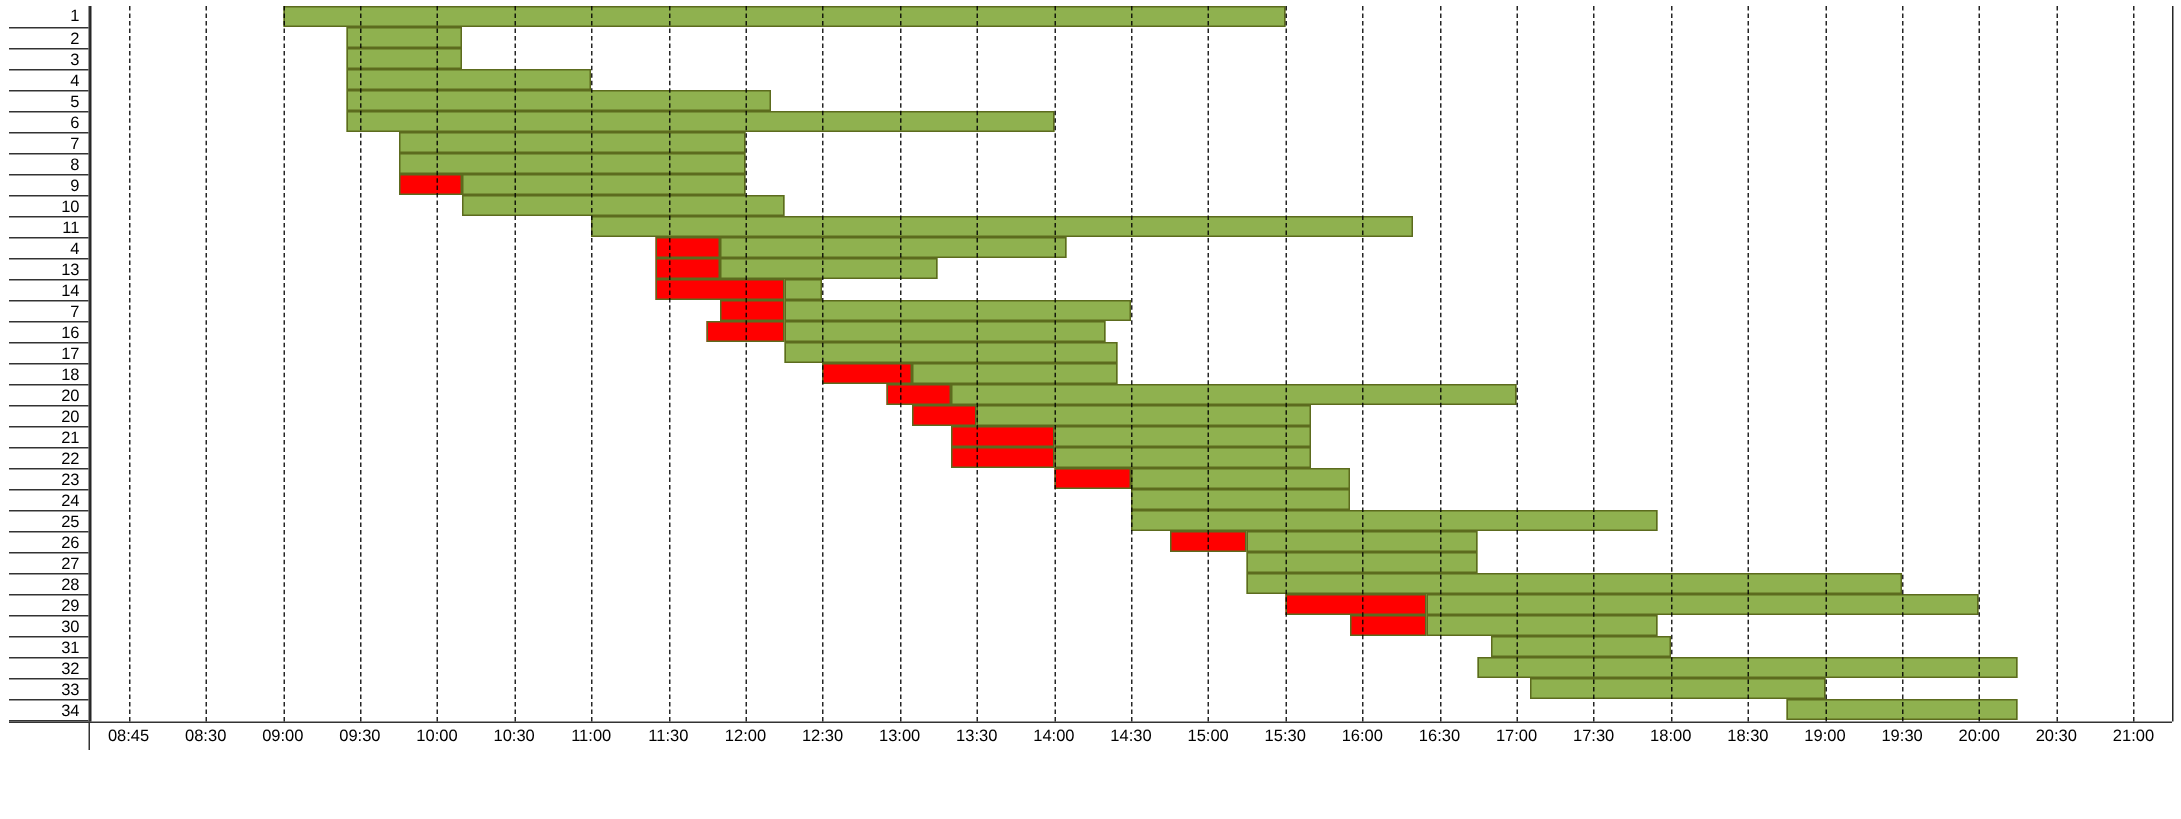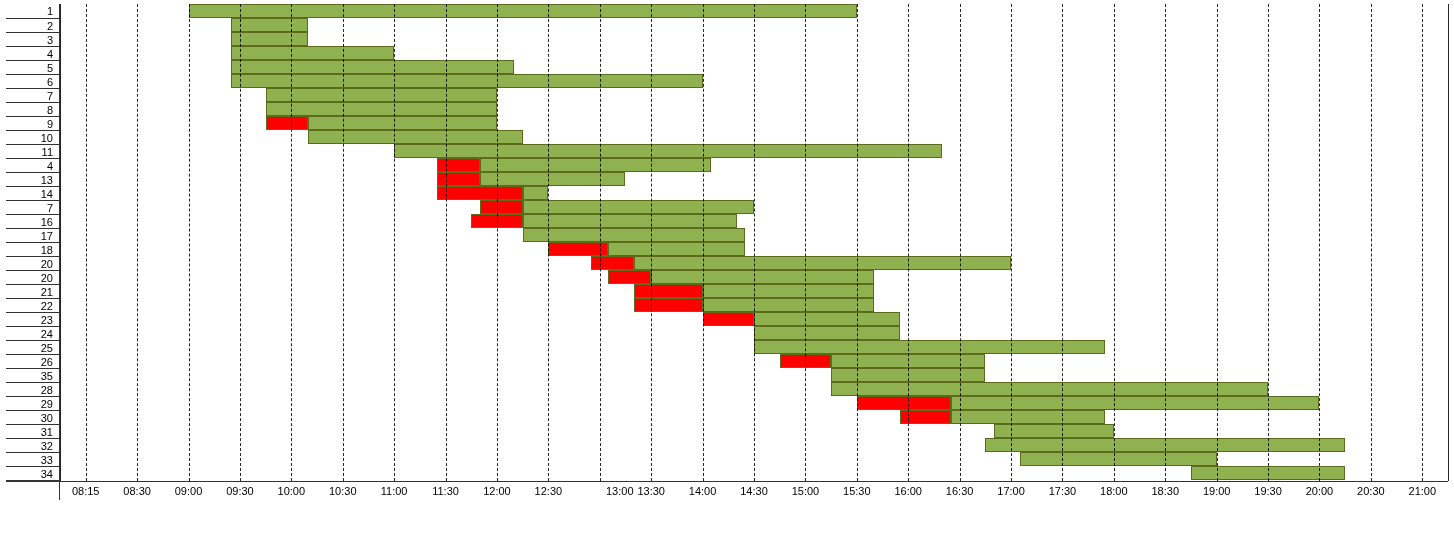--- a/index.html
+++ b/index.html
@@ -76,21 +76,21 @@
         <div class="row-label">17</div>
         <div class="row-label">18</div>
         <div class="row-label">20</div>
         <div class="row-label">20</div>
         <div class="row-label">21</div>
         <div class="row-label">22</div>
         <div class="row-label">23</div>
         <div class="row-label">24</div>
         <div class="row-label">25</div>
         <div class="row-label">26</div>
-        <div class="row-label">35</div>
+        <div class="row-label">27</div>
         <div class="row-label">28</div>
         <div class="row-label">29</div>
         <div class="row-label">30</div>
         <div class="row-label">31</div>
         <div class="row-label">32</div>
         <div class="row-label">33</div>
         <div class="row-label">34</div>
         <div class="row-label bottom-cap" style="height: 0px; padding: 0px;"></div>
       </div>
   <div class="plot" id="plot">
@@ -242,31 +242,31 @@
           <div class="vline " style="left: 94.4444%;"></div>
           <div class="vline" style="left: 98.1481%;"></div>
           <div class="vline solid" style="left: 0%;"></div>
           <div class="vline solid" style="left: 100%;"></div>
         </div>
   </div>
 </div>
 <div class="xaxis">
   <div class="xaxis-left"></div>
   <div class="xaxis-right" id="xaxis-right">
-        <span class="tick" style="left: 1.85185%;">08:15</span>
+        <span class="tick" style="left: 1.85185%;">08:45</span>
         <span class="tick" style="left: 5.55556%;">08:30</span>
         <span class="tick" style="left: 9.25926%;">09:00</span>
         <span class="tick" style="left: 12.963%;">09:30</span>
         <span class="tick" style="left: 16.6667%;">10:00</span>
         <span class="tick" style="left: 20.3704%;">10:30</span>
         <span class="tick" style="left: 24.0741%;">11:00</span>
         <span class="tick" style="left: 27.7778%;">11:30</span>
         <span class="tick" style="left: 31.4815%;">12:00</span>
         <span class="tick" style="left: 35.1852%;">12:30</span>
-        <span class="tick" style="left: 38.8889%; margin-left: 20px;">13:00</span>
+        <span class="tick" style="left: 38.8889%;">13:00</span>
         <span class="tick" style="left: 42.5926%;">13:30</span>
         <span class="tick" style="left: 46.2963%;">14:00</span>
         <span class="tick" style="left: 50%; text-align: center;">14:30</span>
         <span class="tick" style="left: 53.7037%;">15:00</span>
         <span class="tick" style="left: 57.4074%;">15:30</span>
         <span class="tick" style="left: 61.1111%;">16:00</span>
         <span class="tick" style="left: 64.8148%;">16:30</span>
         <span class="tick" style="left: 68.5185%;">17:00</span>
         <span class="tick" style="left: 72.2222%;">17:30</span>
         <span class="tick" style="left: 75.9259%;">18:00</span>

